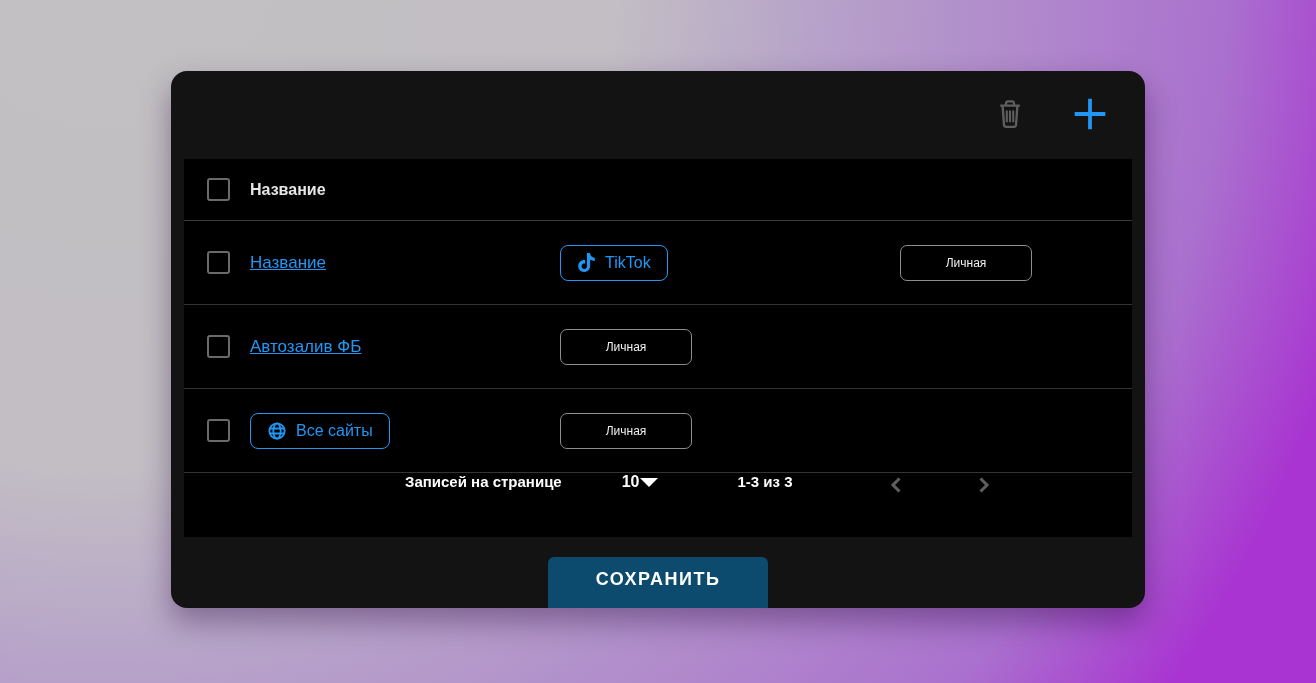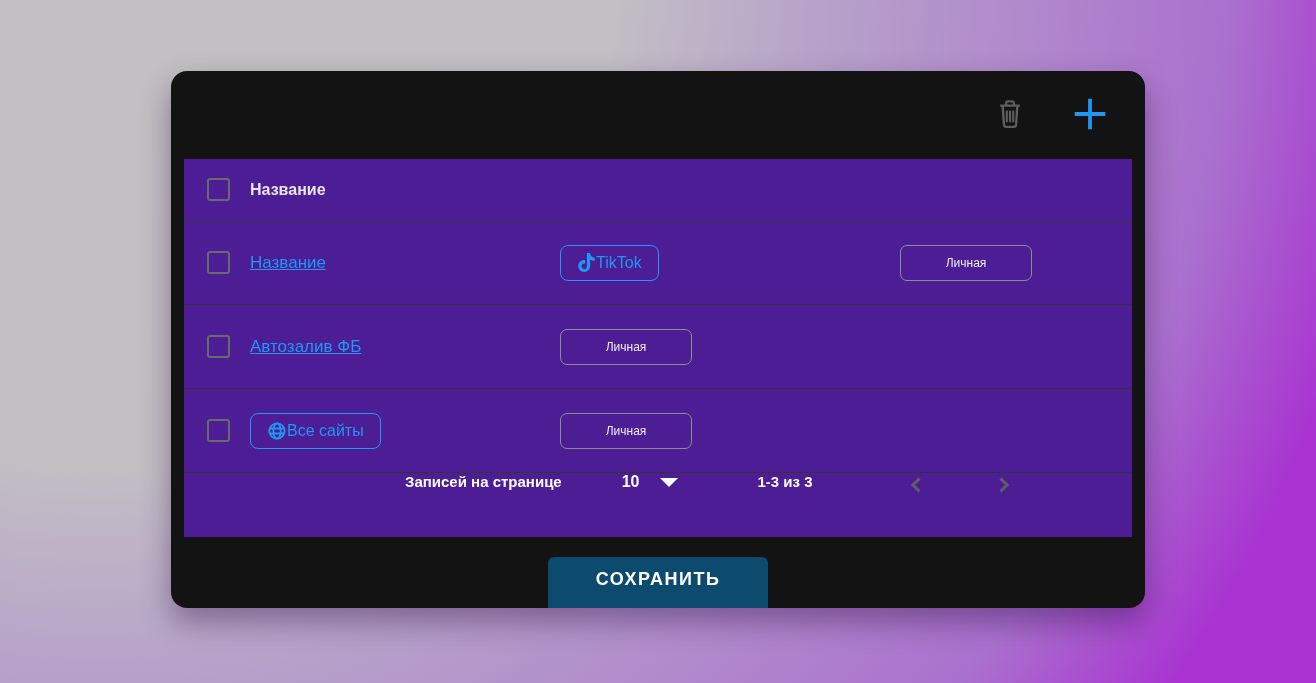--- a/index.html
+++ b/index.html
@@ -14,47 +14,47 @@
     background:#131313; border-radius:16px; overflow:hidden;
     box-shadow:0 14px 30px rgba(35,0,55,.38);
   }
   
   .toolbar {
     height:88px; display:flex; justify-content:flex-end; align-items:center;
     padding-right:36px; gap:46px;
   }
   .icon-btn { background:none; border:none; cursor:pointer; display:flex; align-items:center; justify-content:center; padding:0; }
   
-  .table { position:absolute; left:13px; right:13px; top:88px; height:378px; background:#4c1d95; }
+  .table { position:absolute; left:13px; right:13px; top:88px; height:378px; background:#000000; }
   .thead, .row {
     display:grid; grid-template-columns:66px 310px 340px 1fr; align-items:center;
   }
   .thead { height:62px; border-bottom:1px solid #3a3a3a; }
   .th { color:#e6e6e6; font-weight:bold; font-size:16px; }
   .row { height:84px; border-bottom:1px solid #343434; }
   .cell-check { padding-left:23px; }
   .checkbox {
     width:23px; height:23px; border:2.5px solid #6a6a6a; border-radius:3px;
     background:transparent; cursor:pointer; display:block;
   }
   .name-link { color:#2196f3; font-size:17px; text-decoration:underline; cursor:pointer; }
   .chip {
-    display:inline-flex; align-items:center; height:36px; padding:0 16px;
+    display:inline-flex; align-items:center; gap:9px; height:36px; padding:0 16px;
     border:1.5px solid #2196f3; border-radius:8px; color:#2196f3; font-size:16px;
     background:transparent; cursor:pointer;
   }
   .access-btn {
     width:132px; height:36px; border:1px solid #8d8d8d; border-radius:7px;
     background:transparent; color:#f0f0f0; font-size:12px; cursor:pointer;
     font-family:"Liberation Sans", sans-serif;
   }
   
   .tfoot { height:64px; display:flex; align-items:flex-start; color:#fff; }
   .per-label { margin-left:221px; font-size:15px; font-weight:600; color:#fdfdfd; }
-  .per-select { margin-left:60px; display:flex; align-items:center; gap:20px; background:none; border:none; cursor:pointer; color:#fff; }
+  .per-select { margin-left:60px; display:flex; align-items:center; background:none; border:none; cursor:pointer; color:#fff; }
   .per-value { font-size:16px; font-weight:600; color:#fdfdfd; }
   .caret-down { width:0; height:0; border-left:9px solid transparent; border-right:9px solid transparent; border-top:9px solid #fff; }
   .range { margin-left:80px; font-size:15px; font-weight:600; color:#fdfdfd; }
   .pager { margin-left:92px; display:flex; gap:62px; }
   
   .save-btn {
     position:absolute; bottom:0; left:50%; transform:translateX(-50%);
     width:220px; height:51px; background:#0c4a6e; color:#fff; border:none;
     border-radius:6px 6px 0 0; font-size:18px; font-weight:bold; letter-spacing:1.5px;
     font-family:"Liberation Sans", sans-serif; cursor:pointer; padding-bottom:6px;

